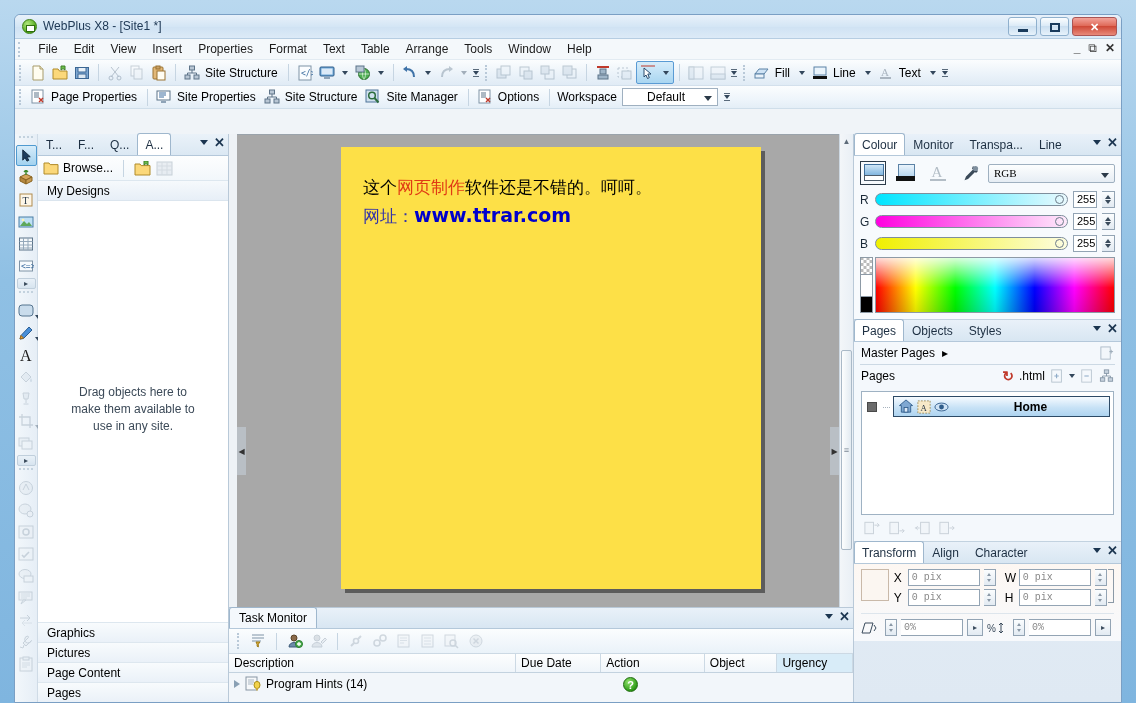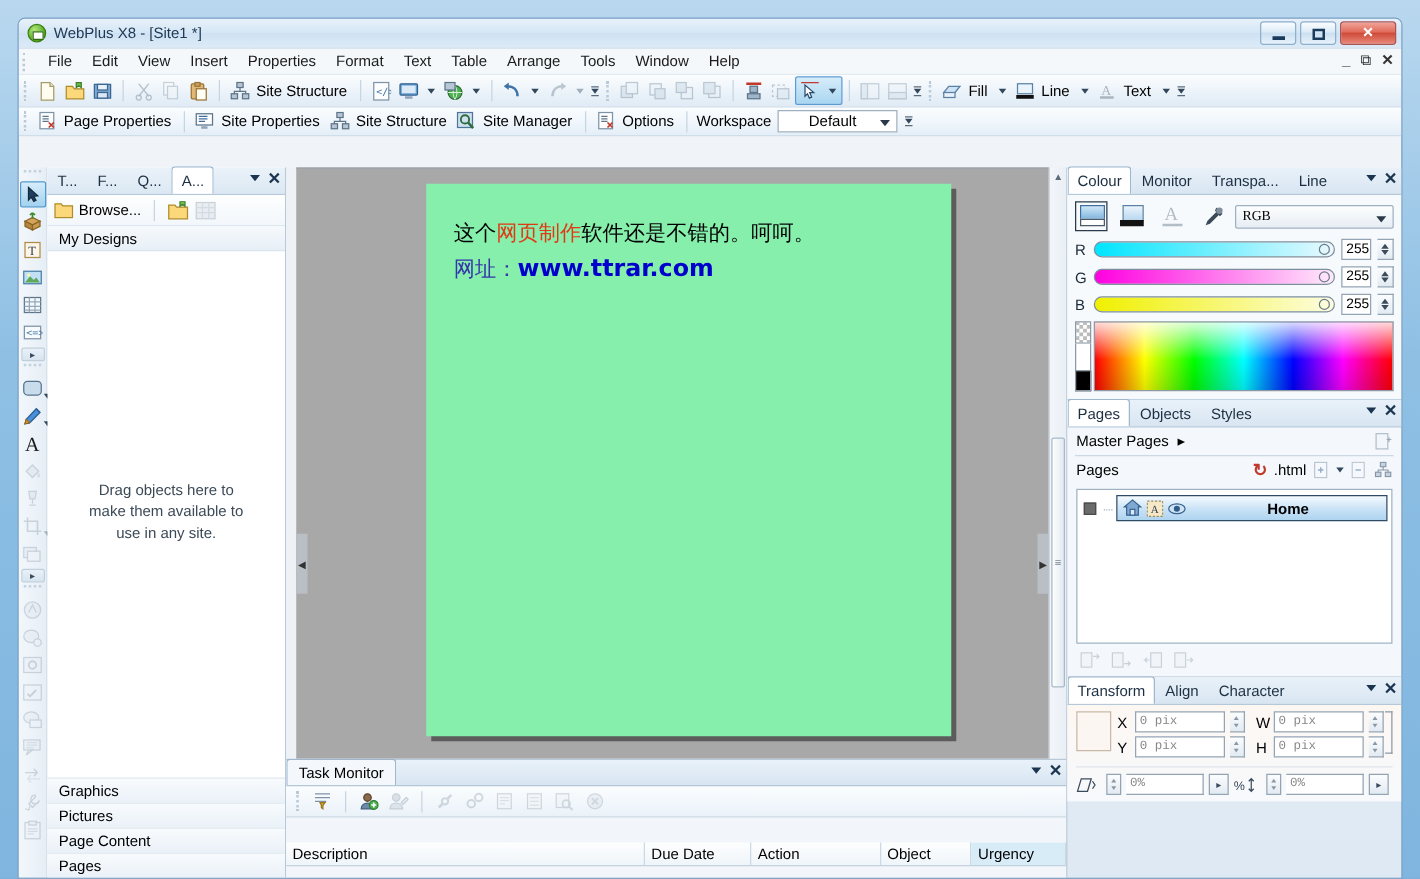--- a/index.html
+++ b/index.html
@@ -130,21 +130,21 @@
   .dragtext { position:absolute; left:0; right:0; top:250px; text-align:center;
               font-size:12px; color:#3c4a58; line-height:17px; }
   .lbottom { position:absolute; left:0; right:0; bottom:0; }
   .lbitem { height:20px; line-height:20px; padding-left:9px; font-size:12px;
             background:linear-gradient(to bottom,#f8fbfd,#eaf1f8); border-top:1px solid #dde7ef;}
 
   
   .canvaswrap { position:absolute; left:214px; right:268px; top:0; bottom:0; background:#eef2f6;}
   .canvas { position:absolute; left:8px; right:14px; top:0; bottom:27px;
             background:#a8a8a8; border-top:1px solid #9aa3ab; overflow:hidden;}
-  .pagesheet { position:absolute; left:104px; top:12px; width:420px; height:442px; background:#86efac;
+  .pagesheet { position:absolute; left:104px; top:12px; width:420px; height:442px; background:#fde047;
                box-shadow:4px 4px 0 rgba(0,0,0,.45); }
   .pagetext { position:absolute; left:22px; top:26px; width:390px;
               font-family:"DejaVu Sans","Liberation Sans",sans-serif; font-size:17px; line-height:28px; }
   .pagetext .ln2 { font-size:17px; }
   .url { font-family:"DejaVu Sans","Liberation Sans",sans-serif; font-weight:bold; font-size:19px; }
   .hscroll { position:absolute; left:8px; right:14px; bottom:10px; height:17px;
              background:linear-gradient(to bottom,#f3f6f9,#e6ecf2); border:1px solid #cdd8e2; display:flex; align-items:center;}
   .sarrow { width:16px;height:15px; display:flex;align-items:center;justify-content:center;
             font-size:8px;color:#5d6b79;}
   .sthumb { position:absolute; left:218px; width:166px; height:13px; top:1px;
@@ -242,21 +242,21 @@
   
   .taskmon { position:absolute; left:214px; right:268px; bottom:0; height:95px;
              background:#f2f6fa; border-top:1px solid #b9c9d8; }
   .tmtabs { height:21px; background:linear-gradient(to bottom,#e9f1f9,#d8e6f2); position:relative;
             display:flex; align-items:flex-end; border-bottom:1px solid #b4c8da;}
   .tmtab { padding:3px 9px 3px 9px; font-size:12px; background:#f4f8fc;
            border:1px solid #9fb7cd; border-bottom:none; border-radius:3px 3px 0 0;}
   .tmtools { height:25px; display:flex; align-items:center; gap:2px; padding-left:4px;
              background:linear-gradient(to bottom,#fbfdfe,#eaf2f9); border-bottom:1px solid #ccd9e4;}
   .tmhead { height:19px; display:flex; font-size:12px; background:linear-gradient(to bottom,#fdfefe,#eff5fa);
-            border-bottom:1px solid #c3d2df;margin-top:20px;}
+            border-bottom:1px solid #c3d2df;}
   .tmcell { padding:2px 0 0 5px; border-right:1px solid #ccd9e4;}
   .tmrow { height:22px; display:flex; align-items:center; font-size:12px; padding-left:5px; gap:5px;}
   .tri { width:0;height:0;border-top:4px solid transparent;border-bottom:4px solid transparent;
          border-left:6px solid #8aa0b4;}
   .qmark { width:15px;height:15px;border-radius:50%;
            background:radial-gradient(circle at 35% 30%,#8fe26a,#2f9c18 70%,#1d6b0c);
            color:#fff;font-size:11px;font-weight:bold;text-align:center;line-height:15px;border:1px solid #1d6b0c;}
   svg { display:block; }
 </style>
 </head>
@@ -867,20 +867,32 @@
                 <path d="M5.5 5.5l5 5M10.5 5.5l-5 5" stroke="#9aa7b4" stroke-width="1.5"></path>
               </svg>
         </div>
       </div>
       <div class="tmhead">
         <div class="tmcell" style="width:297px;">Description</div>
         <div class="tmcell" style="width:88px;">Due Date</div>
         <div class="tmcell" style="width:107px;">Action</div>
         <div class="tmcell" style="width:75px;">Object</div>
         <div class="tmcell" style="width:78px;background:#d8ecf8;">Urgency</div>
+      </div>
+      <div class="tmrow">
+        <span class="tri"></span>
+        <svg width="16" height="16" viewBox="0 0 16 16">
+              <rect x="1" y="1" width="11" height="13" fill="#f6f8fa" stroke="#8795a3"></rect>
+              <path d="M3 4h6M3 6h6M3 8h5" stroke="#a9b6c2"></path>
+              <ellipse cx="12" cy="9" rx="3" ry="3.6" fill="#f2d24a" stroke="#a98d18"></ellipse>
+              <rect x="11" y="12" width="2" height="2.4" fill="#c9a73a"></rect>
+            </svg>
+        <span style="width:262px;">Program Hints (14)</span>
+        <span style="width:85px;"></span>
+        <span class="qmark">?</span>
       </div>
     </div>
 
     <div class="rdock">
 
       <div class="rpanel">
         <div class="rtabs">
           <div class="ptab active">Colour</div>
           <div class="ptab">Monitor</div>
           <div class="ptab">Transpa...</div>

